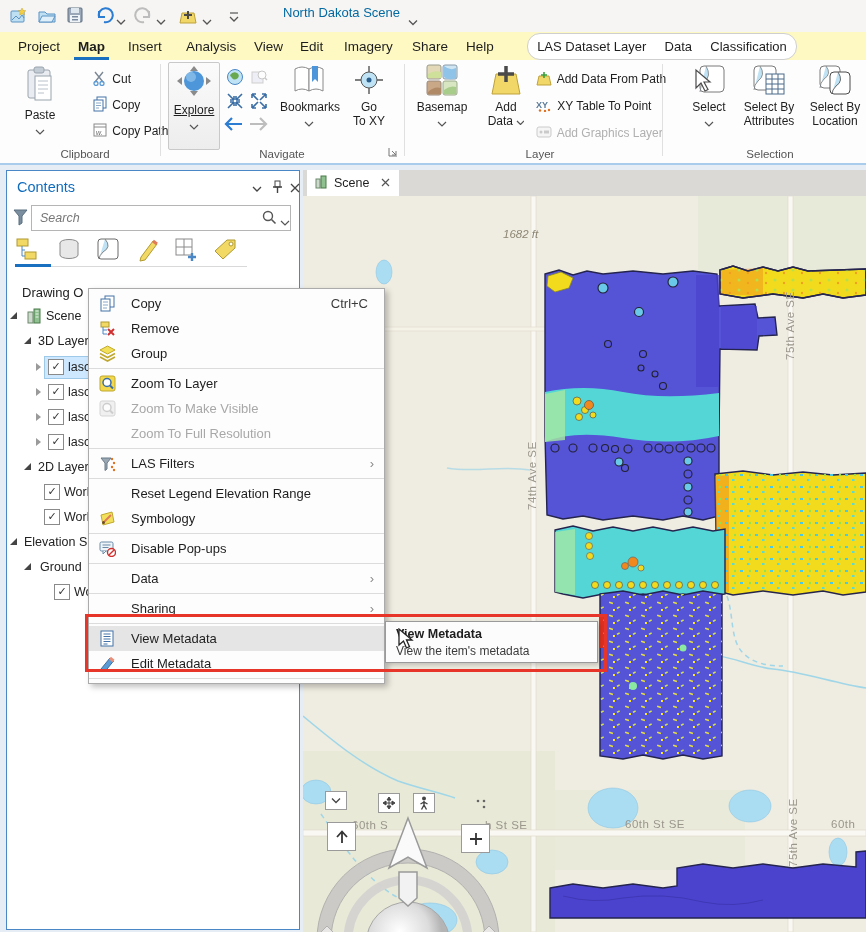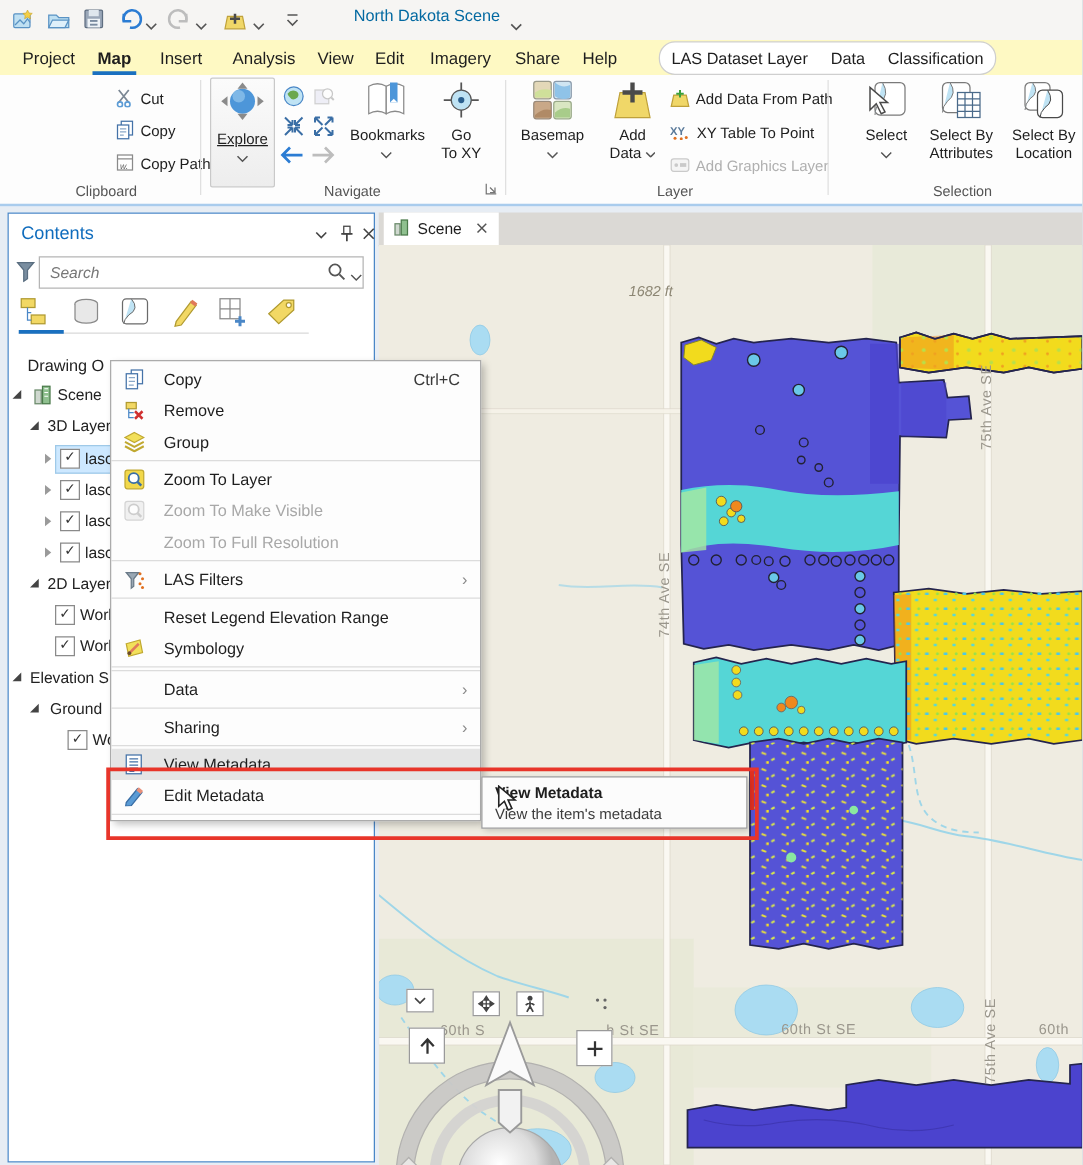--- a/index.html
+++ b/index.html
@@ -168,20 +168,32 @@
     <span class="menu-tab" style="left:462px">Help</span>
     <div id="ctx-tabs">
       <span>LAS Dataset Layer</span>
       <span>Data</span>
       <span>Classification</span>
     </div>
   </div>
 
   <div id="ribbon">
 
+    <div class="abs" style="left:16px;top:4px;width:48px;height:84px;text-align:center">
+      <svg width="32" height="38" style="margin-top:2px">
+          <rect x="4" y="4" width="22" height="28" rx="2" fill="#e9edf1" stroke="#9aa4ae"></rect>
+          <rect x="10" y="1" width="10" height="6" rx="2" fill="#c3ccd4" stroke="#9aa4ae"></rect>
+          <rect x="11" y="10" width="16" height="24" fill="#fff" stroke="#9aa4ae"></rect>
+          <path d="M14,15 h10 M14,19 h10 M14,23 h10 M14,27 h6" stroke="#b9c2ca"></path>
+        </svg>
+      <div class="rbtn-label">Paste</div>
+      <svg width="10" height="7">
+          <path d="M1,1 L5,5 L9,1" fill="none" stroke="#555" stroke-width="1.2"></path>
+        </svg>
+    </div>
     <div class="small-item" style="left:92px;top:10px">
       <svg width="17" height="15" style="vertical-align:-3px">
           <path d="M3,1 L11,11 M11,1 L3,11" stroke="#7b8794" stroke-width="1.4"></path>
           <circle cx="4" cy="12.5" r="2" fill="none" stroke="#5b9bd5" stroke-width="1.3"></circle>
           <circle cx="10" cy="12.5" r="2" fill="none" stroke="#5b9bd5" stroke-width="1.3"></circle>
         </svg>
       <span>Cut</span>
     </div>
     <div class="small-item" style="left:92px;top:36px">
       <svg width="17" height="16" style="vertical-align:-3px">
@@ -780,20 +792,30 @@
     </div>
     <div class="mi">
       <span class="mi-ic"><svg width="17" height="17">
             <path d="M2,5 L13,2 L15,12 L4,15z" fill="#f2e05a" stroke="#c0a830"></path>
             <path d="M5,12 L12,5" stroke="#e07a5a" stroke-width="2"></path>
             <circle cx="4.5" cy="12.5" r="1.5" fill="#6a4a2a"></circle>
           </svg></span>
       <span class="mi-lb">Symbology</span>
     </div>
     <div class="msep"></div>
+    <div class="mi">
+      <span class="mi-ic"><svg width="17" height="17">
+            <rect x="1" y="2" width="13" height="9" rx="1.5" fill="#eef4f8" stroke="#6a8aa8"></rect>
+            <path d="M4,11 L4,14 L7,11" fill="#eef4f8" stroke="#6a8aa8"></path>
+            <path d="M3.5,5 h8 M3.5,7.5 h6" stroke="#6a8aa8"></path>
+            <circle cx="12.5" cy="12.5" r="4" fill="#fff" stroke="#d03030" stroke-width="1.4"></circle>
+            <path d="M9.7,15.3 L15.3,9.7" stroke="#d03030" stroke-width="1.4"></path>
+          </svg></span>
+      <span class="mi-lb">Disable Pop-ups</span>
+    </div>
     <div class="msep"></div>
     <div class="mi">
       <span class="mi-ic"></span>
       <span class="mi-lb">Data</span>
       <span class="mi-sub">›</span>
     </div>
     <div class="msep"></div>
     <div class="mi">
       <span class="mi-ic"></span>
       <span class="mi-lb">Sharing</span>

